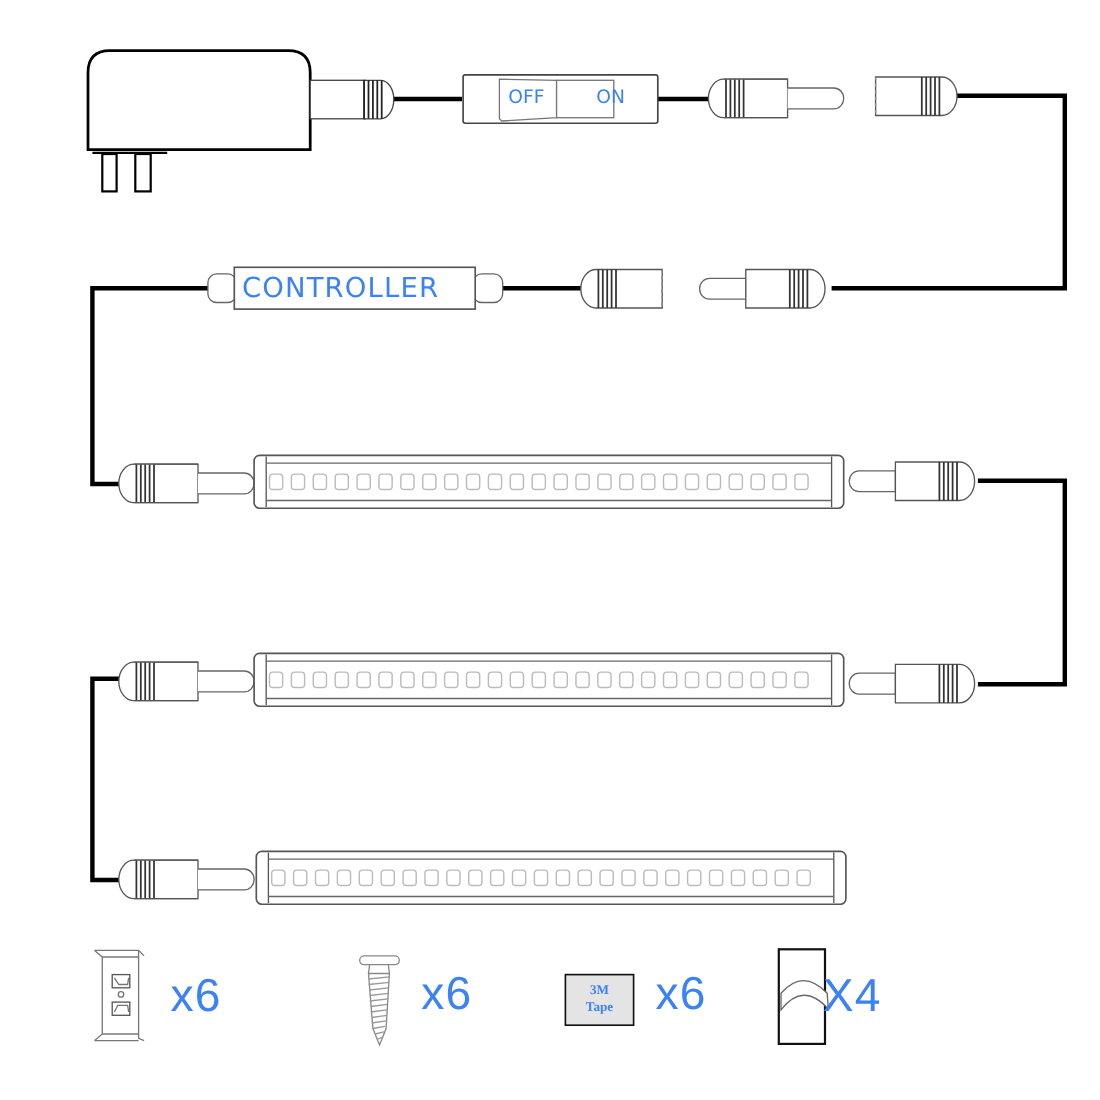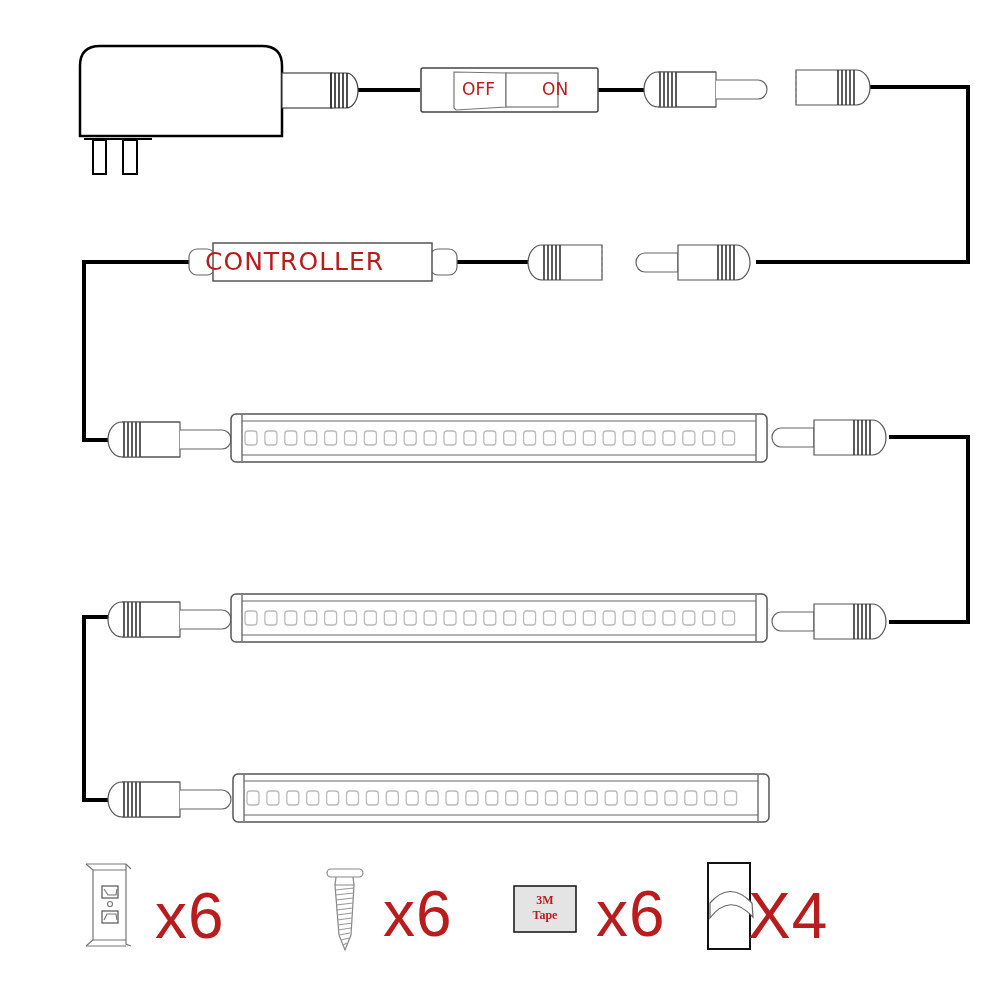--- a/index.html
+++ b/index.html
@@ -1,19 +1,19 @@
 <!DOCTYPE html>
 <html><head>
 <meta charset="utf-8">
 <style>
   html, body { margin: 0; padding: 0; background: #ffffff; }
   body { width: 1000px; height: 1000px; position: relative; overflow: hidden; font-family: "DejaVu Sans", sans-serif; }
   #diagram { position: absolute; left: 0; top: 0; width: 1000px; height: 1000px; }
-  .lbl { position: absolute; color: #b91c1c; line-height: 1; white-space: nowrap; }
-  .qty { font-family: "Liberation Sans", sans-serif; font-size: 64px; font-weight: normal; letter-spacing: 1px; }
+  .lbl { position: absolute; color: #3b82f6; line-height: 1; white-space: nowrap; }
+  .qty { font-family: "Liberation Sans", sans-serif; font-size: 42px; font-weight: normal; letter-spacing: 1px; }
   .switch-text { font-family: "DejaVu Sans", sans-serif; font-size: 17px; }
   .ctrl-text { font-family: "DejaVu Sans", sans-serif; font-size: 25px; letter-spacing: 1px; }
   .tape-text { font-family: "Liberation Serif", serif; font-size: 12px; font-weight: bold; text-align: center; line-height: 15px; }
 </style>
 </head>
 <body>
 
 <svg id="diagram" width="1000" height="1000" viewBox="0 0 1000 1000" xmlns="http://www.w3.org/2000/svg">
   <defs>
 
@@ -255,21 +255,21 @@
     <rect x="514" y="886" width="62" height="46" fill="#e4e4e4" stroke="#111" stroke-width="1.5"></rect>
   </g>
   <g>
     <rect x="708" y="863" width="42" height="86" fill="#fff" stroke="#111" stroke-width="2"></rect>
     <path d="M710,903 Q730,880 752,903 L753,917 Q730,892 710,918 Z" fill="#fff" stroke="#666" stroke-width="1.2"></path>
   </g>
 </svg>
 
 <span class="lbl switch-text" style="left:462px; top:81px;">OFF</span>
 <span class="lbl switch-text" style="left:542px; top:81px;">ON</span>
-<span class="lbl ctrl-text" style="left:205px; top:249px;">CONTROLLER</span>
+<span class="lbl ctrl-text" style="left:220px; top:249px;">CONTROLLER</span>
 
 <span class="lbl qty" style="left:155px; top:884px;">x6</span>
 <span class="lbl qty" style="left:383px; top:882px;">x6</span>
 <div class="lbl tape-text" style="left:514px; top:893px; width:62px;">
   <div>3M</div>
   <div>Tape</div>
 </div>
 <span class="lbl qty" style="left:596px; top:882px;">x6</span>
 <span class="lbl qty" style="left:748px; top:884px;">X4</span>
 

